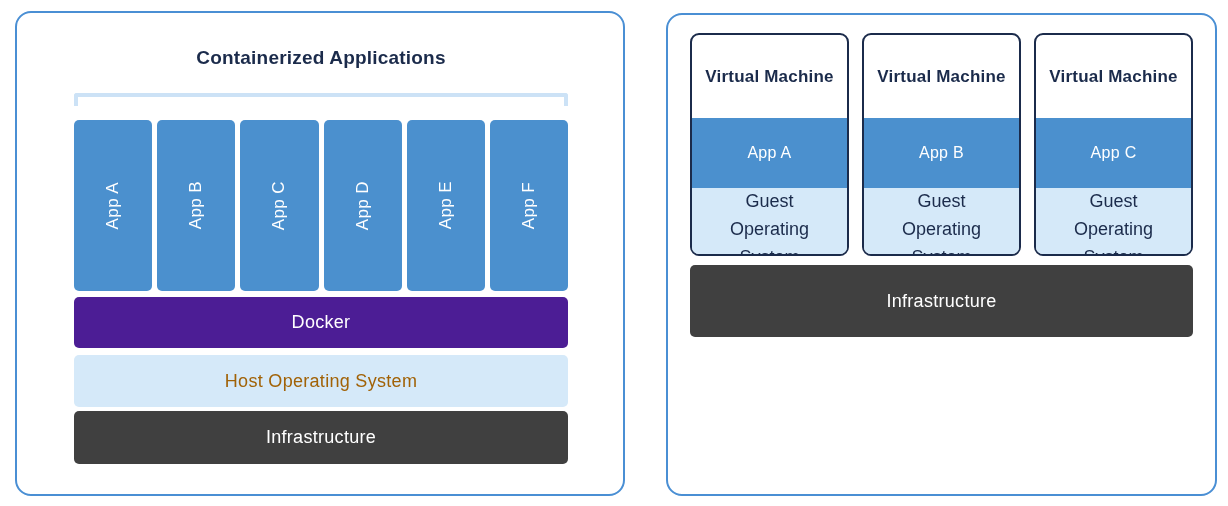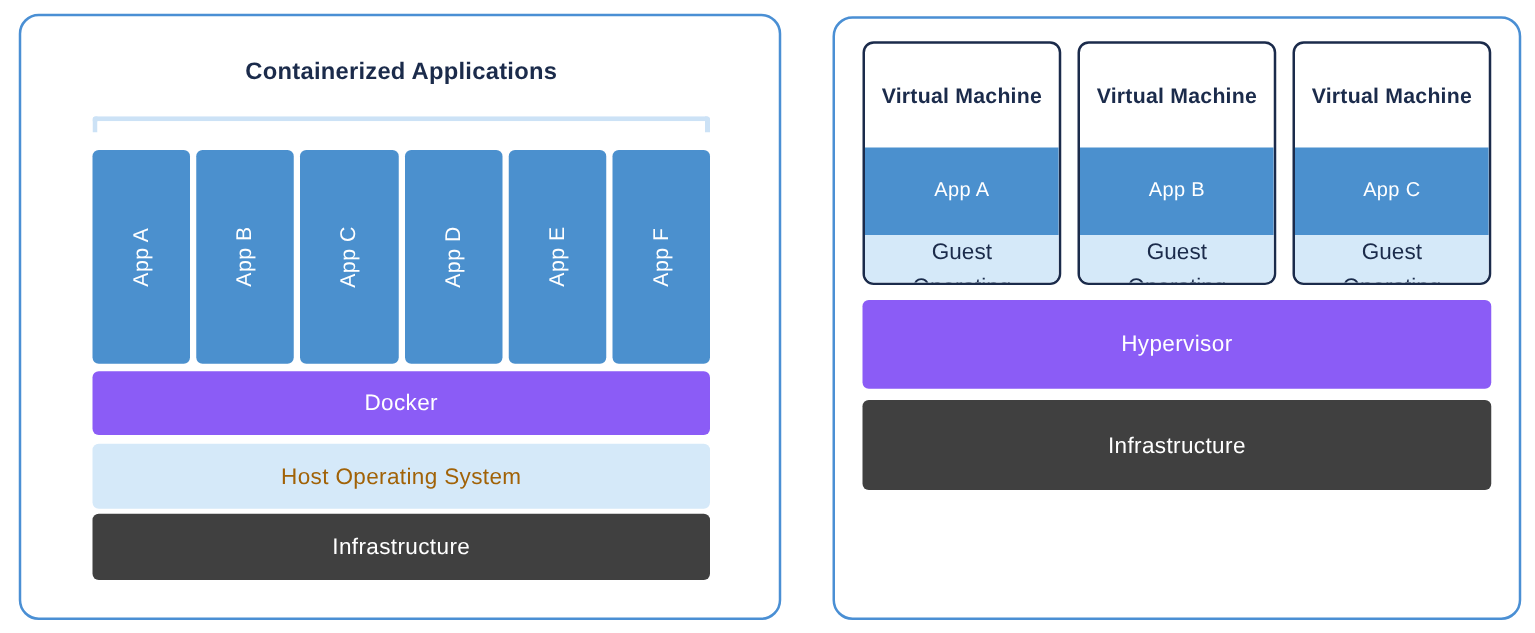--- a/index.html
+++ b/index.html
@@ -20,29 +20,29 @@
              border-radius:3px 3px 0 0; }
 
   .apps-row { display:flex; gap:5px; margin-top:14px; height:171px; }
   .app-bar  { flex:1; background:#4B90CE; border-radius:5px;
               display:flex; align-items:center; justify-content:center; }
   .app-bar span { writing-mode:vertical-rl; transform:rotate(180deg);
                   color:#ffffff; font-size:17px; letter-spacing:.4px; }
 
   .layer { display:flex; align-items:center; justify-content:center;
            border-radius:5px; font-size:18px; letter-spacing:.3px; }
-  .layer-blue  { background:#8b5cf6; color:#ffffff; }
+  .layer-blue  { background:#4c1d95; color:#ffffff; }
   .layer-light { background:#D5E9F9; color:#a16207; }
   .layer-green { background:#404040; color:#ffffff; }
 
   .docker     { margin-top:6px; height:51px; }
   .host-os    { margin-top:7px; height:52px; }
   .infra-left { margin-top:4px; height:53px; }
 
-  .vm-row { display:flex; gap:13px; margin-top:18px; height:195px; }
+  .vm-row { display:flex; gap:13px; margin-top:18px; height:223px; }
   .vm-box { flex:1; border:2px solid #1B2B4B; border-radius:9px;
             background:#ffffff; display:flex; flex-direction:column;
             overflow:hidden; }
   .vm-title { flex:0 0 83px; display:flex; align-items:center; justify-content:center;
               font-weight:bold; font-size:17px; color:#1B2B4B; letter-spacing:.2px; }
   .vm-app   { flex:0 0 70px; background:#4B90CE; color:#ffffff;
               display:flex; align-items:center; justify-content:center;
               font-size:16px; letter-spacing:.3px; }
   .vm-guest { flex:1; background:#D5E9F9; color:#1B2B4B;
               display:flex; align-items:center; justify-content:center;
@@ -104,17 +104,16 @@
       </div>
 
       <div class="vm-box">
         <div class="vm-title">Virtual Machine</div>
         <div class="vm-app">App C</div>
         <div class="vm-guest">Guest Operating System</div>
       </div>
 
     </div>
 
-    <div class="layer layer-blue hypervisor">Hypervisor</div>
     <div class="layer layer-green infra-right">Infrastructure</div>
   </section>
 
 </div>
 
 </body></html>

